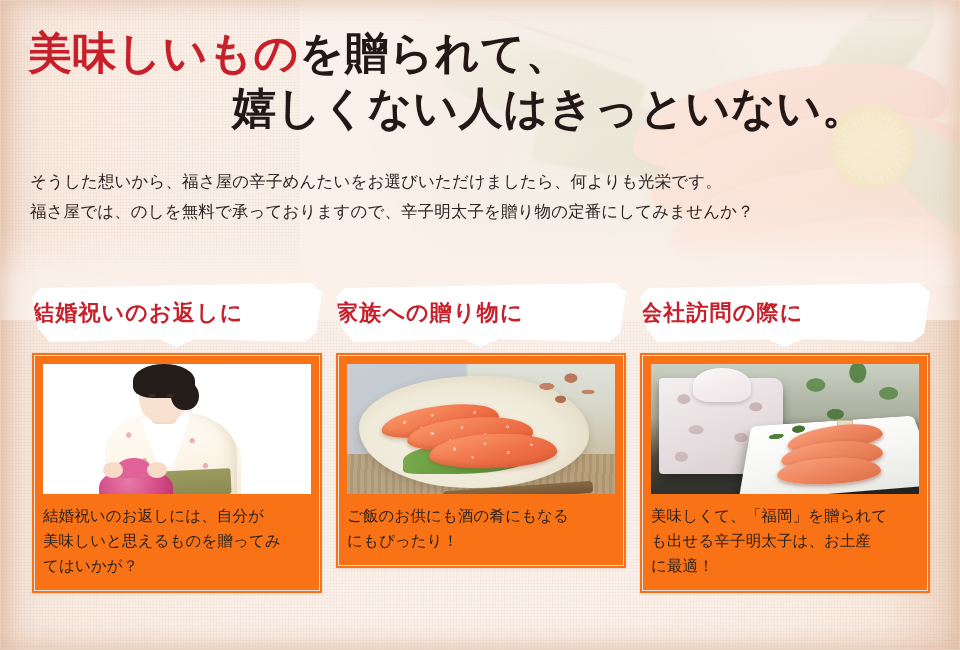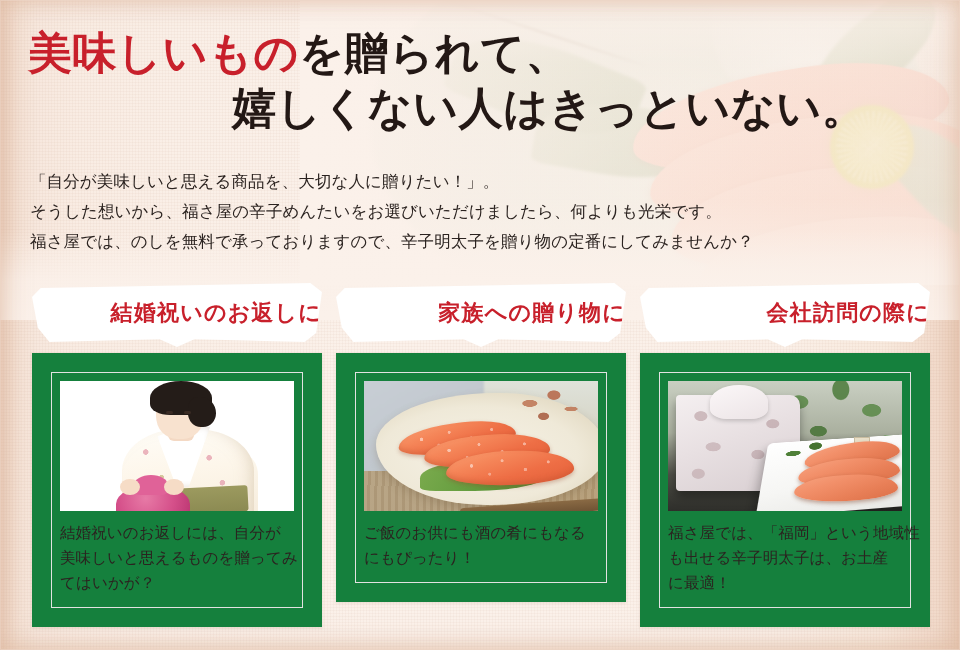--- a/index.html
+++ b/index.html
@@ -194,39 +194,39 @@
     position: relative;
     height: 64px;
     background: #ffffff;
     clip-path: polygon(
       3% 8%, 96% 0%, 100% 14%, 98% 78%, 94% 92%,
       56% 88%, 50% 100%, 44% 88%,
       6% 92%, 2% 70%, 0% 22%
     );
     display: flex;
     align-items: center;
-    justify-content: flex-end;
+    justify-content: flex-start;
     filter: drop-shadow(2px 3px 3px rgba(160,125,105,.28));
   }
   .bubble-text {
     font-family: "Liberation Serif", "DejaVu Serif", serif;
     font-size: 22px;
     font-weight: 700;
     color: #c8202b;
     letter-spacing: 1.2px;
     transform: translateY(-2px);
     white-space: nowrap;
   }
 
   
   .panel {
     position: relative;
     margin-top: 6px;
-    background: #15803d;
-    padding: 19px;
+    background: #f97316;
+    padding: 2px;
     box-shadow: 0 1px 3px rgba(170,135,115,.22);
   }
   .panel-inner {
     border: 1px solid #e2e2e2;
     padding: 8px 8px 12px;
   }
   .thumb {
     position: relative;
     width: 100%;
     height: 130px;
@@ -491,21 +491,20 @@
   <div class="bg-veil"></div>
   <div class="bg-veil2"></div>
   <div class="bg-bottomfade"></div>
 
   <div class="headline">
     <div class="hl-line l1"><span class="em">美味しいもの</span><span>を贈られて、</span></div>
     <div class="hl-line l2">嬉しくない人はきっといない。</div>
   </div>
 
   <div class="lead">
-    <div>「自分が美味しいと思える商品を、大切な人に贈りたい！」。</div>
     <div>そうした想いから、福さ屋の辛子めんたいをお選びいただけましたら、何よりも光栄です。</div>
     <div>福さ屋では、のしを無料で承っておりますので、辛子明太子を贈り物の定番にしてみませんか？</div>
   </div>
 
   <div class="cards">
 
     <div class="card">
       <div class="bubble">
         <span class="bubble-text">結婚祝いのお返しに</span>
       </div>
@@ -577,21 +576,21 @@
               <div class="pkg-knot"></div>
               <div class="tray"></div>
               <div class="leafsprig"></div>
               <div class="tag"></div>
               <div class="roe a"></div>
               <div class="roe b"></div>
               <div class="roe c"></div>
             </div>
           </div>
           <div class="caption">
-            <span class="cap-line">福さ屋では、「福岡」という地域性</span>
+            <span class="cap-line">美味しくて、「福岡」を贈られて</span>
             <span class="cap-line">も出せる辛子明太子は、お土産</span>
             <span class="cap-line">に最適！</span>
           </div>
         </div>
       </div>
     </div>
 
   </div>
 
   <div class="bg-frame"></div>

